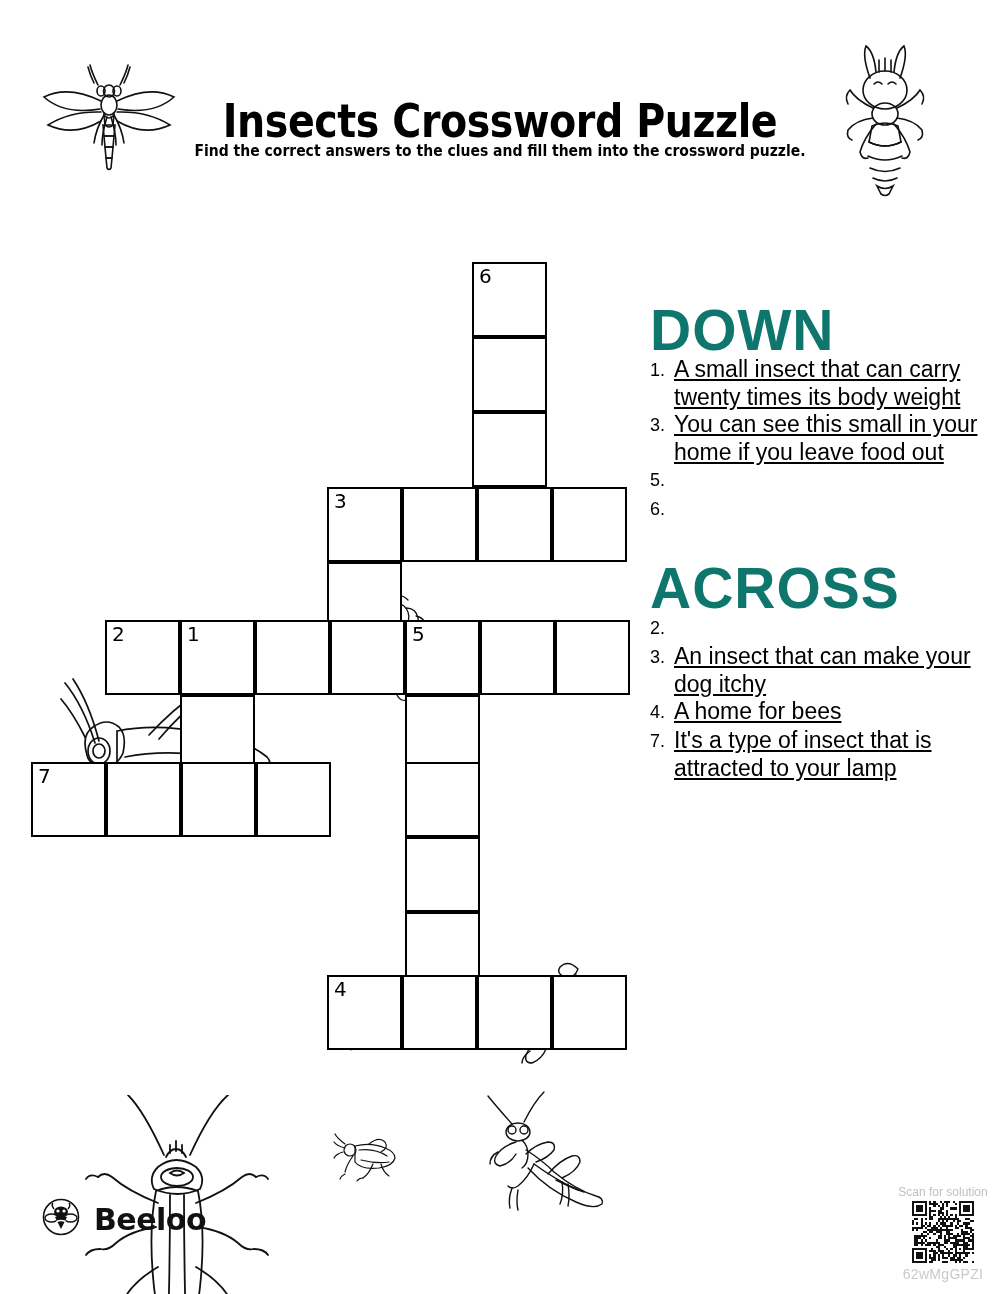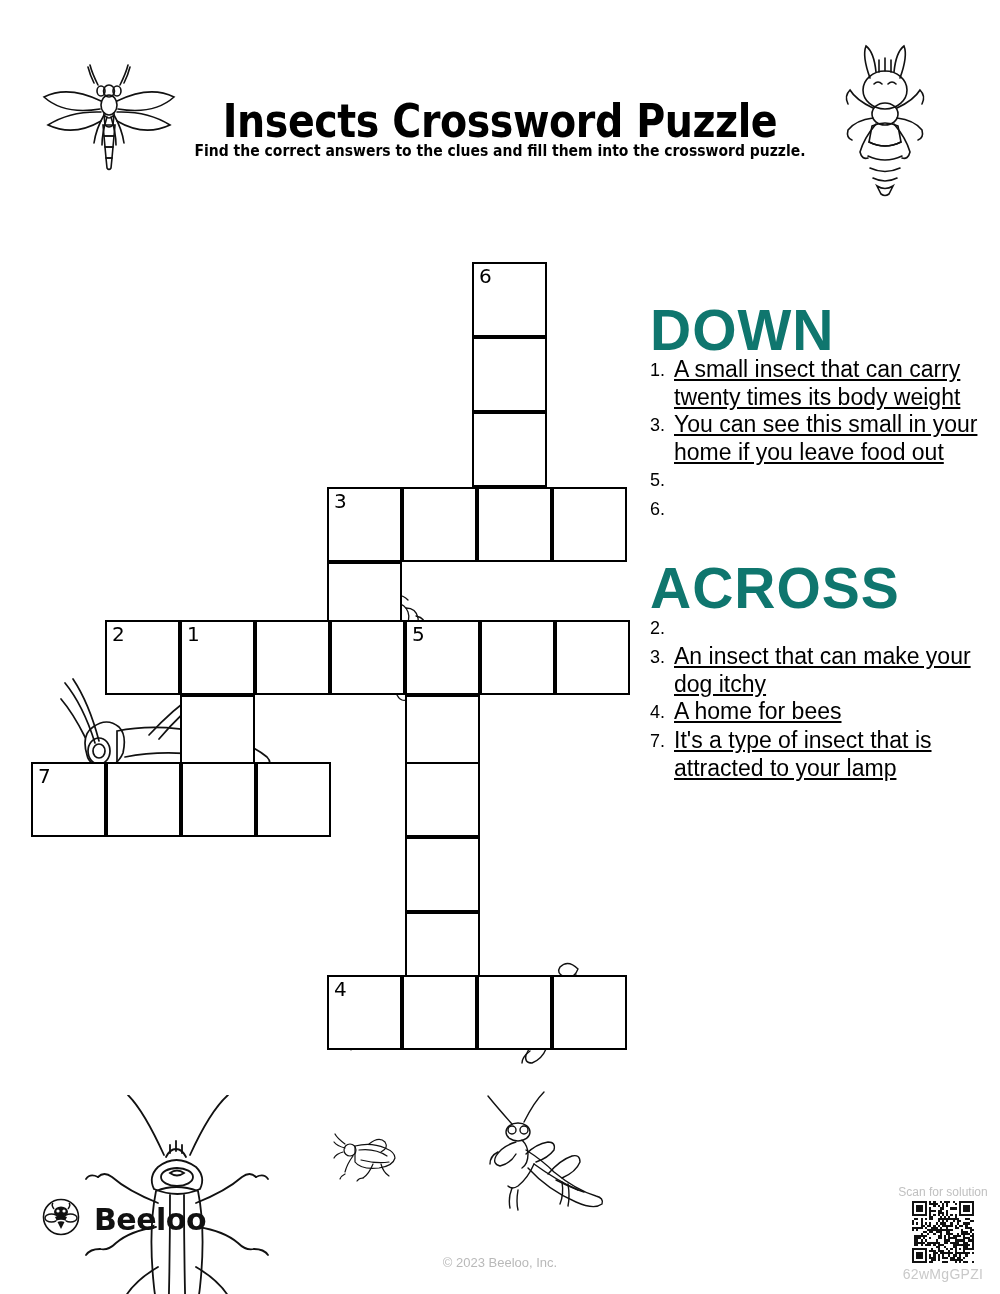--- a/index.html
+++ b/index.html
@@ -533,21 +533,20 @@
           <ellipse cx="9.5" cy="20" rx="6.5" ry="4" fill="#fff" stroke="#111" stroke-width="1.4"></ellipse>
           <ellipse cx="28.5" cy="20" rx="6.5" ry="4" fill="#fff" stroke="#111" stroke-width="1.4"></ellipse>
           <path d="M13 19 q6 -3 12 0 l-6 12 z" fill="#111" stroke="none"></path>
           <path d="M14.5 23.5 q4.5 -2 9 0" stroke="#fff" stroke-width="1.6"></path>
         </g>
       </svg>
     </span>
     <span id="brand-name">Beeloo</span>
   </div>
 
-  <div id="copyright">© 2023 Beeloo, Inc.</div>
 
   <div id="qr-block">
     <div id="qr-caption">Scan for solution</div>
     <svg id="qr-code" width="62" height="62" viewBox="0 0 29 29" shape-rendering="crispEdges">
       <rect width="29" height="29" fill="#fff"></rect>
       <g fill="#111" id="qr-cells">
           <rect x="0" y="0" width="1" height="1"></rect>
           <rect x="1" y="0" width="1" height="1"></rect>
           <rect x="2" y="0" width="1" height="1"></rect>
           <rect x="3" y="0" width="1" height="1"></rect>

